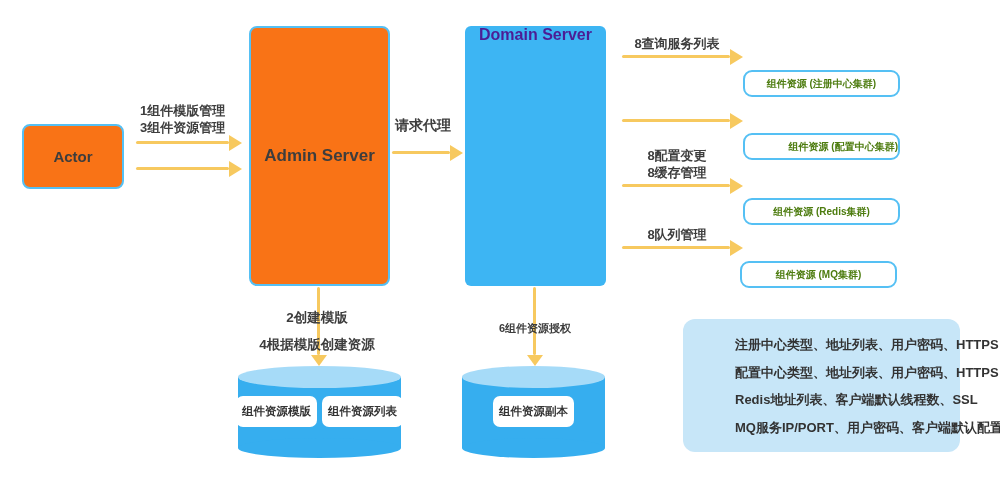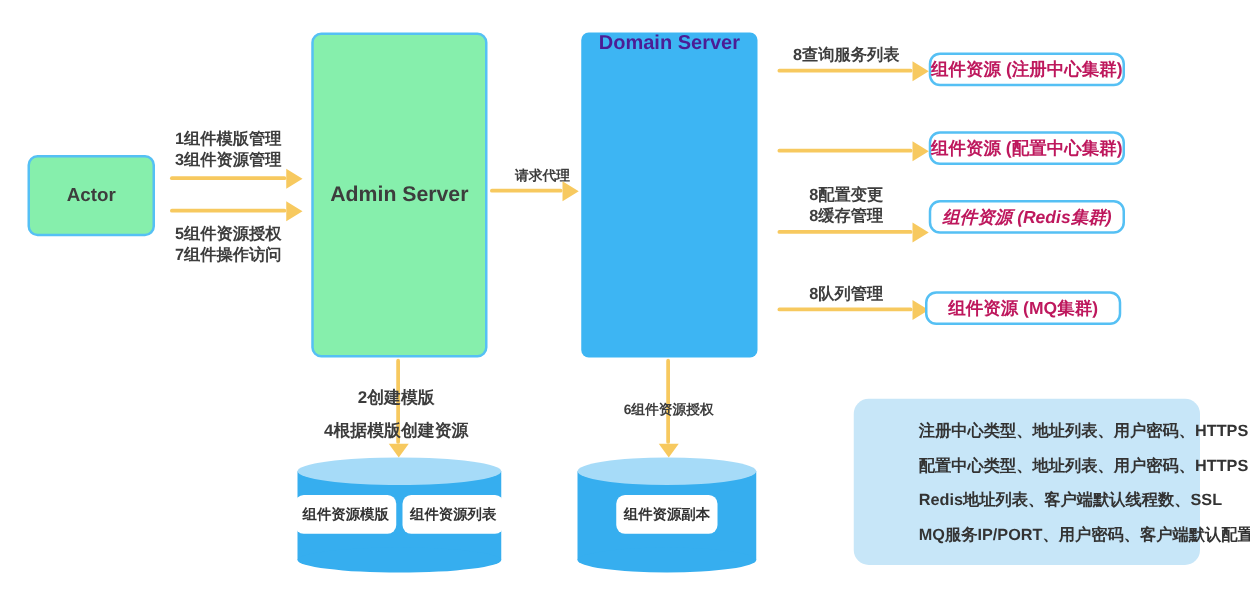--- a/index.html
+++ b/index.html
@@ -11,33 +11,33 @@
     --note-bg:#C7E6F8;
     --ink:#3D3D3D;
   }
   *{margin:0;padding:0;box-sizing:border-box;}
   body{background:#ffffff;font-family:"Liberation Sans","DejaVu Sans",sans-serif;}
   .stage{
     position:relative;width:1000px;height:484px;background:#ffffff;overflow:hidden;
   }
   
   .outline-box{
-    position:absolute;background:#86efac;border:2px solid var(--blue-border);
+    position:absolute;background:#f97316;border:2px solid var(--blue-border);
     border-radius:8px;display:flex;align-items:center;justify-content:center;
     color:var(--ink);font-weight:bold;
   }
   .solid-box{
     position:absolute;background:var(--blue-fill);border-radius:6px;
     display:flex;justify-content:center;
     color:#4c1d95;font-weight:bold;
   }
   .pill-box{
     position:absolute;background:#fff;border:2px solid var(--blue-border);
     border-radius:9px;display:flex;align-items:center;justify-content:center;
-    color:#be185d;font-weight:600;font-size:14px;white-space:nowrap;
+    color:#4d7c0f;font-weight:600;font-size:10px;white-space:nowrap;margin-top:28px;
   }
   
   .h-line{position:absolute;height:3px;background:var(--yellow);border-radius:2px;}
   .h-line::after{
     content:"";position:absolute;right:-13px;top:50%;transform:translateY(-50%);
     width:0;height:0;border-left:13px solid var(--yellow);
     border-top:8px solid transparent;border-bottom:8px solid transparent;
   }
   .v-line{position:absolute;width:3px;background:var(--yellow);border-radius:2px;}
   .v-line::after{
@@ -90,51 +90,47 @@
   </div>
 
   <div class="lbl" style="left:140px;top:103px;">
     <div>1组件模版管理</div>
     <div>3组件资源管理</div>
   </div>
 
   <div class="h-line" style="left:136px;top:141px;width:93px;"></div>
   <div class="h-line" style="left:136px;top:167px;width:93px;"></div>
 
-  <div class="lbl" style="left:140px;top:179px;">
-    <div>5组件资源授权</div>
-    <div>7组件操作访问</div>
-  </div>
 
   <div class="outline-box" style="left:249px;top:26px;width:141px;height:260px;font-size:17px;">
     <span>Admin Server</span>
   </div>
 
-  <div class="lbl center" style="left:390px;top:133px;width:66px;font-size:11px;text-align:right;">请求代理</div>
+  <div class="lbl center" style="left:390px;top:117px;width:66px;font-size:14px;">请求代理</div>
   <div class="h-line" style="left:392px;top:151px;width:58px;"></div>
 
   <div class="solid-box" style="left:465px;top:26px;width:141px;height:260px;font-size:16px;">
     <span>Domain Server</span>
   </div>
 
   <div class="lbl center" style="left:612px;top:36px;width:130px;">8查询服务列表</div>
   <div class="h-line" style="left:622px;top:55px;width:108px;"></div>
   <div class="pill-box" style="left:743px;top:42px;width:157px;height:27px;">
     <span>组件资源 (注册中心集群)</span>
   </div>
 
   <div class="lbl center" style="left:612px;top:100px;width:130px;margin-top:48px;">8配置变更</div>
   <div class="h-line" style="left:622px;top:119px;width:108px;"></div>
   <div class="pill-box" style="left:743px;top:105px;width:157px;height:27px;justify-content:flex-end;">
     <span>组件资源 (配置中心集群)</span>
   </div>
 
   <div class="lbl center" style="left:612px;top:165px;width:130px;">8缓存管理</div>
   <div class="h-line" style="left:622px;top:184px;width:108px;"></div>
-  <div class="pill-box" style="left:743px;top:160px;width:157px;height:27px;font-style:italic;">
+  <div class="pill-box" style="left:743px;top:170px;width:157px;height:27px;">
     <span>组件资源 (Redis集群)</span>
   </div>
 
   <div class="lbl center" style="left:612px;top:227px;width:130px;">8队列管理</div>
   <div class="h-line" style="left:622px;top:246px;width:108px;"></div>
   <div class="pill-box" style="left:740px;top:233px;width:157px;height:27px;">
     <span>组件资源 (MQ集群)</span>
   </div>
 
   <div class="v-line" style="left:317px;top:287px;height:68px;"></div>

